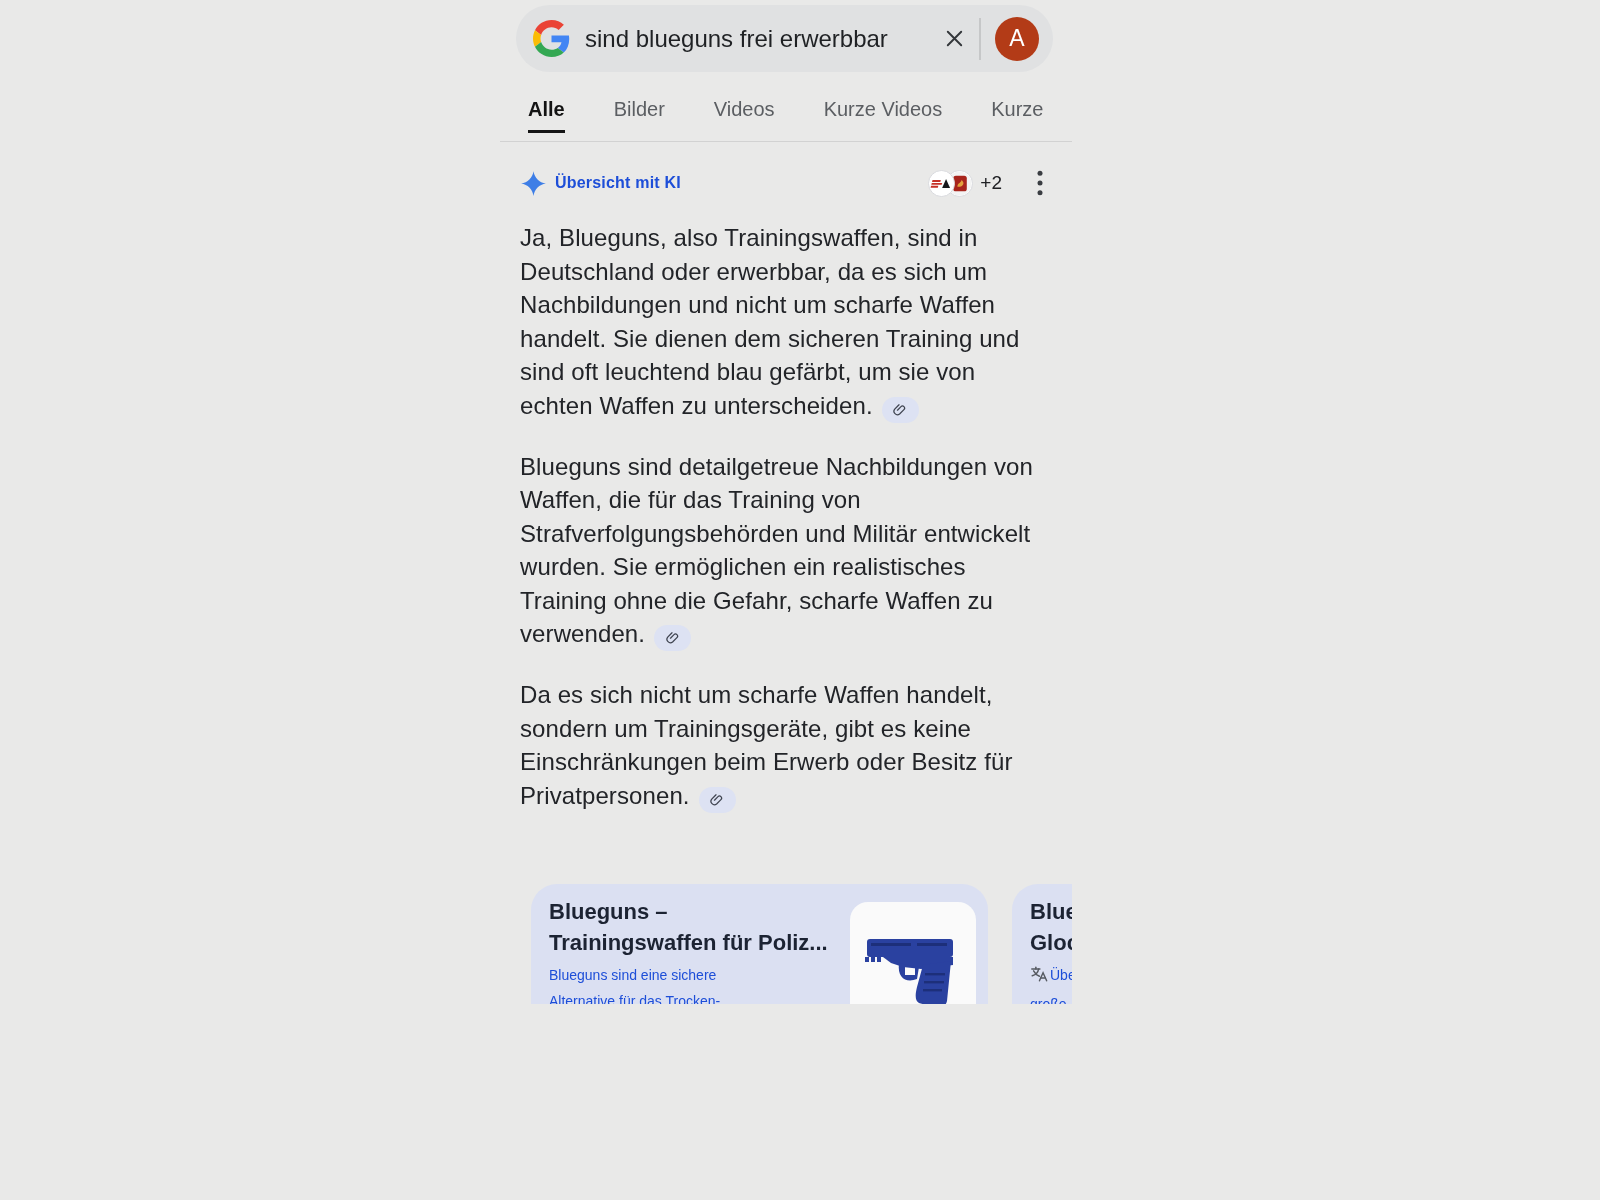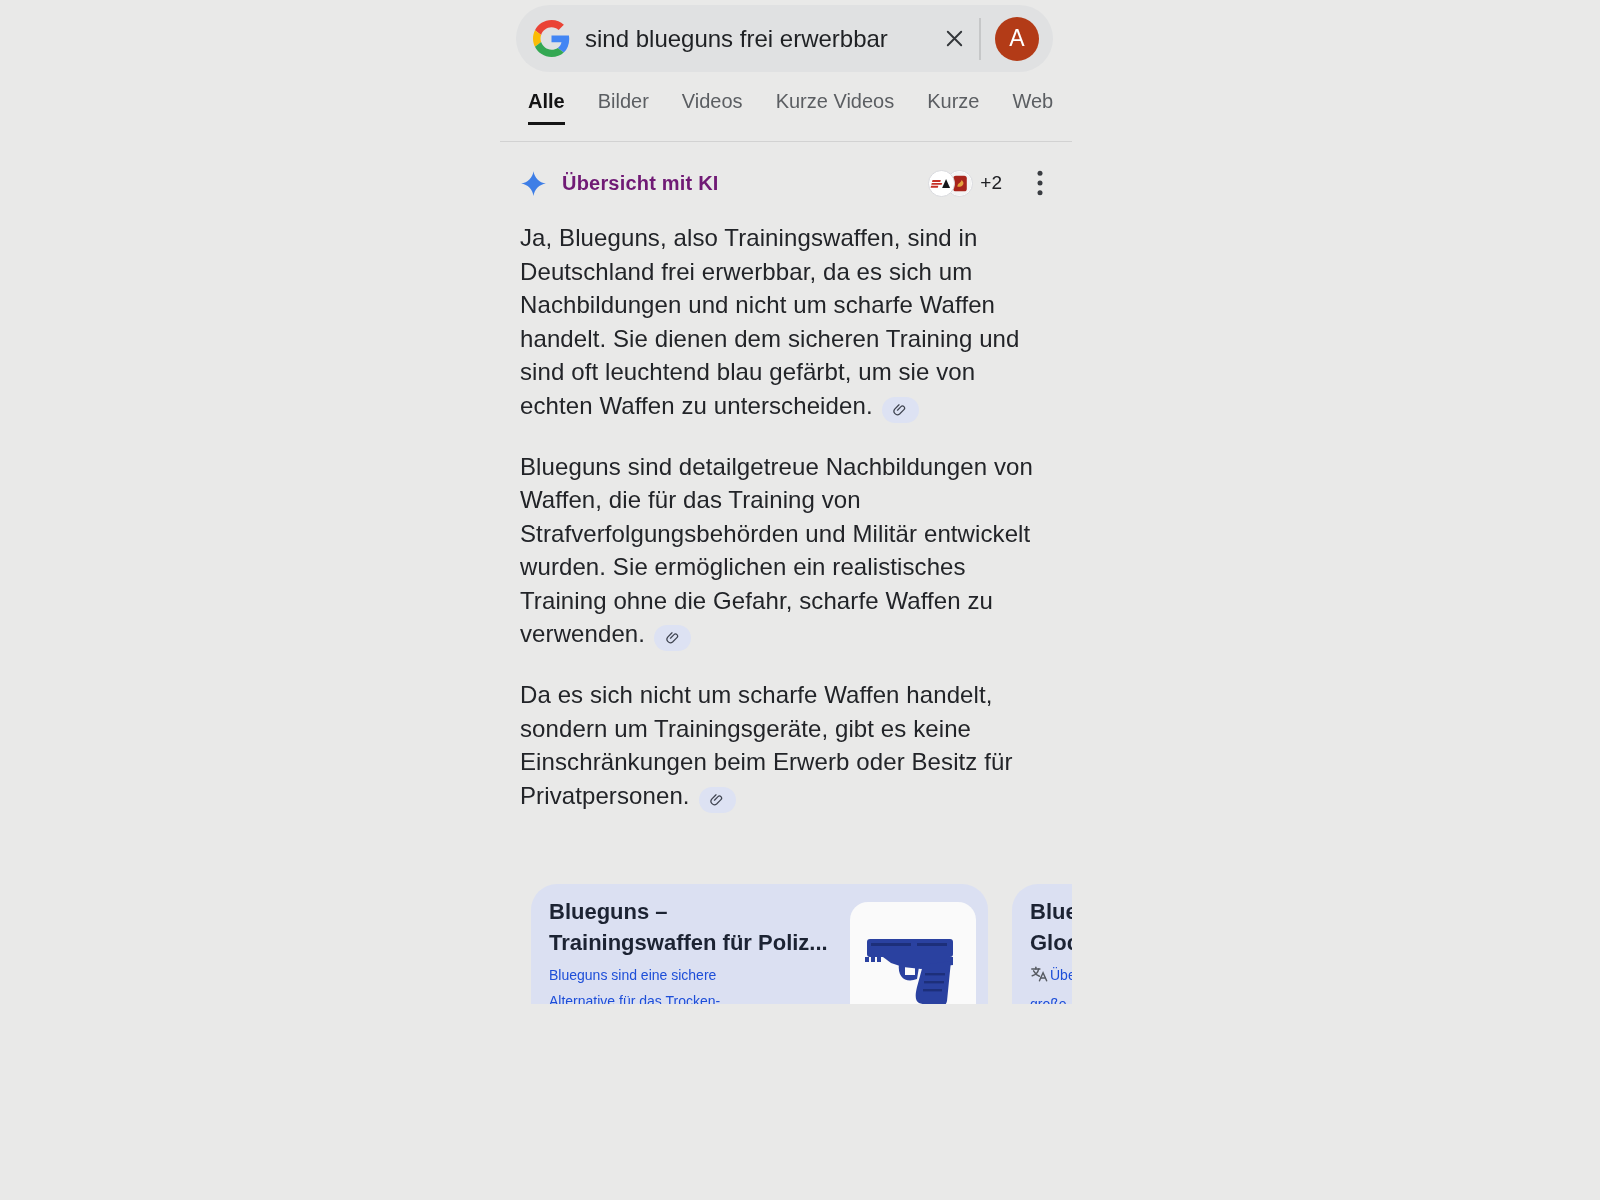--- a/index.html
+++ b/index.html
@@ -15,31 +15,31 @@
   .glogo svg{width:37px;height:37px;display:block;}
   .query{flex:1;min-width:0;border:none;background:transparent;outline:none;font-family:inherit;
          font-size:24px;color:#1f2124;margin-left:15px;padding:0;}
   .clearbtn{flex:none;width:30px;height:30px;border:none;background:transparent;padding:0;cursor:pointer;
             display:flex;align-items:center;justify-content:center;}
   .vdiv{flex:none;width:2px;height:42px;background:#c6c7c8;margin:0 14px 0 10px;}
   .avatar{flex:none;width:44px;height:44px;border-radius:50%;background:#b33b17;color:#fff;
           display:flex;align-items:center;justify-content:center;font-size:23px;cursor:pointer;}
 
   
-  .tabs{position:absolute;left:0;top:90px;width:572px;height:50px;display:flex;align-items:flex-start;
-        padding-left:28px;gap:33px;box-sizing:border-box;}
+  .tabs{position:absolute;left:0;top:90px;width:572px;height:50px;display:flex;align-items:center;
+        padding-left:28px;gap:49px;box-sizing:border-box;}
   .tab{font-size:20px;color:#5b5e62;padding-bottom:9px;border-bottom:3.5px solid transparent;
        cursor:pointer;white-space:nowrap;}
   .tab--active{color:#131313;font-weight:700;border-bottom-color:#151515;}
   .tabs-divider{position:absolute;left:0;top:141px;width:572px;height:1px;background:#d2d2d2;}
 
   
   .aio-header{position:absolute;left:20px;top:165px;width:532px;height:36px;display:flex;align-items:center;}
   .sparkle{width:27px;height:27px;flex:none;}
-  .aio-title{margin-left:15px;font-size:20px;font-weight:600;color:#701a75;letter-spacing:.2px;}
+  .aio-title{margin-left:8px;font-size:16px;font-weight:600;color:#1d4ed8;letter-spacing:.2px;}
   .aio-spacer{flex:1;}
   .fav-cluster{display:flex;align-items:center;}
   .fav{width:27px;height:27px;border-radius:50%;background:#fff;border:1px solid #d9dade;
        box-sizing:border-box;overflow:hidden;}
   .fav svg{width:100%;height:100%;display:block;}
   .fav.fav2{margin-left:-9px;z-index:0;}
   .fav.fav1{z-index:1;position:relative;}
   .plus-n{font-size:19px;color:#202124;margin-left:7px;}
   .dots-btn{border:none;background:transparent;padding:0;margin-left:26px;cursor:pointer;
             display:flex;align-items:center;justify-content:center;width:24px;height:30px;}
@@ -146,21 +146,21 @@
       <button class="dots-btn">
         <svg width="6" height="26" viewBox="0 0 6 26">
           <circle cx="3" cy="3.2" r="2.5" fill="#3a3d42"></circle>
           <circle cx="3" cy="13" r="2.5" fill="#3a3d42"></circle>
           <circle cx="3" cy="22.8" r="2.5" fill="#3a3d42"></circle>
         </svg>
       </button>
     </div>
 
     <div class="aio-body">
-      <p><span>Ja, Blueguns, also Trainingswaffen, sind in Deutschland frei erwerbbar, da es sich um Nachbildungen und nicht um scharfe Waffen handelt. Sie dienen dem sicheren Training und sind oft leuchtend blau gefärbt, um sie von echten Waffen zu unterscheiden.</span><span class="chip">
+      <p><span>Ja, Blueguns, also Trainingswaffen, sind in Deutschland oder erwerbbar, da es sich um Nachbildungen und nicht um scharfe Waffen handelt. Sie dienen dem sicheren Training und sind oft leuchtend blau gefärbt, um sie von echten Waffen zu unterscheiden.</span><span class="chip">
             <svg viewBox="0 0 24 24" fill="none" stroke="#3f4450" stroke-width="1.9" stroke-linecap="round">
               <path d="M8.2 12.3 l5.3-5.3 a3.1 3.1 0 0 1 4.4 4.4 l-6.5 6.5 a5.2 5.2 0 0 1-7.3-7.3 L10.5 4.2"></path>
             </svg>
           </span></p>
       <p><span>Blueguns sind detailgetreue Nachbildungen von Waffen, die für das Training von Strafverfolgungsbehörden und Militär entwickelt wurden. Sie ermöglichen ein realistisches Training ohne die Gefahr, scharfe Waffen zu verwenden.</span><span class="chip">
             <svg viewBox="0 0 24 24" fill="none" stroke="#3f4450" stroke-width="1.9" stroke-linecap="round">
               <path d="M8.2 12.3 l5.3-5.3 a3.1 3.1 0 0 1 4.4 4.4 l-6.5 6.5 a5.2 5.2 0 0 1-7.3-7.3 L10.5 4.2"></path>
             </svg>
           </span></p>
       <p><span>Da es sich nicht um scharfe Waffen handelt, sondern um Trainingsgeräte, gibt es keine Einschränkungen beim Erwerb oder Besitz für Privatpersonen.</span><span class="chip">

